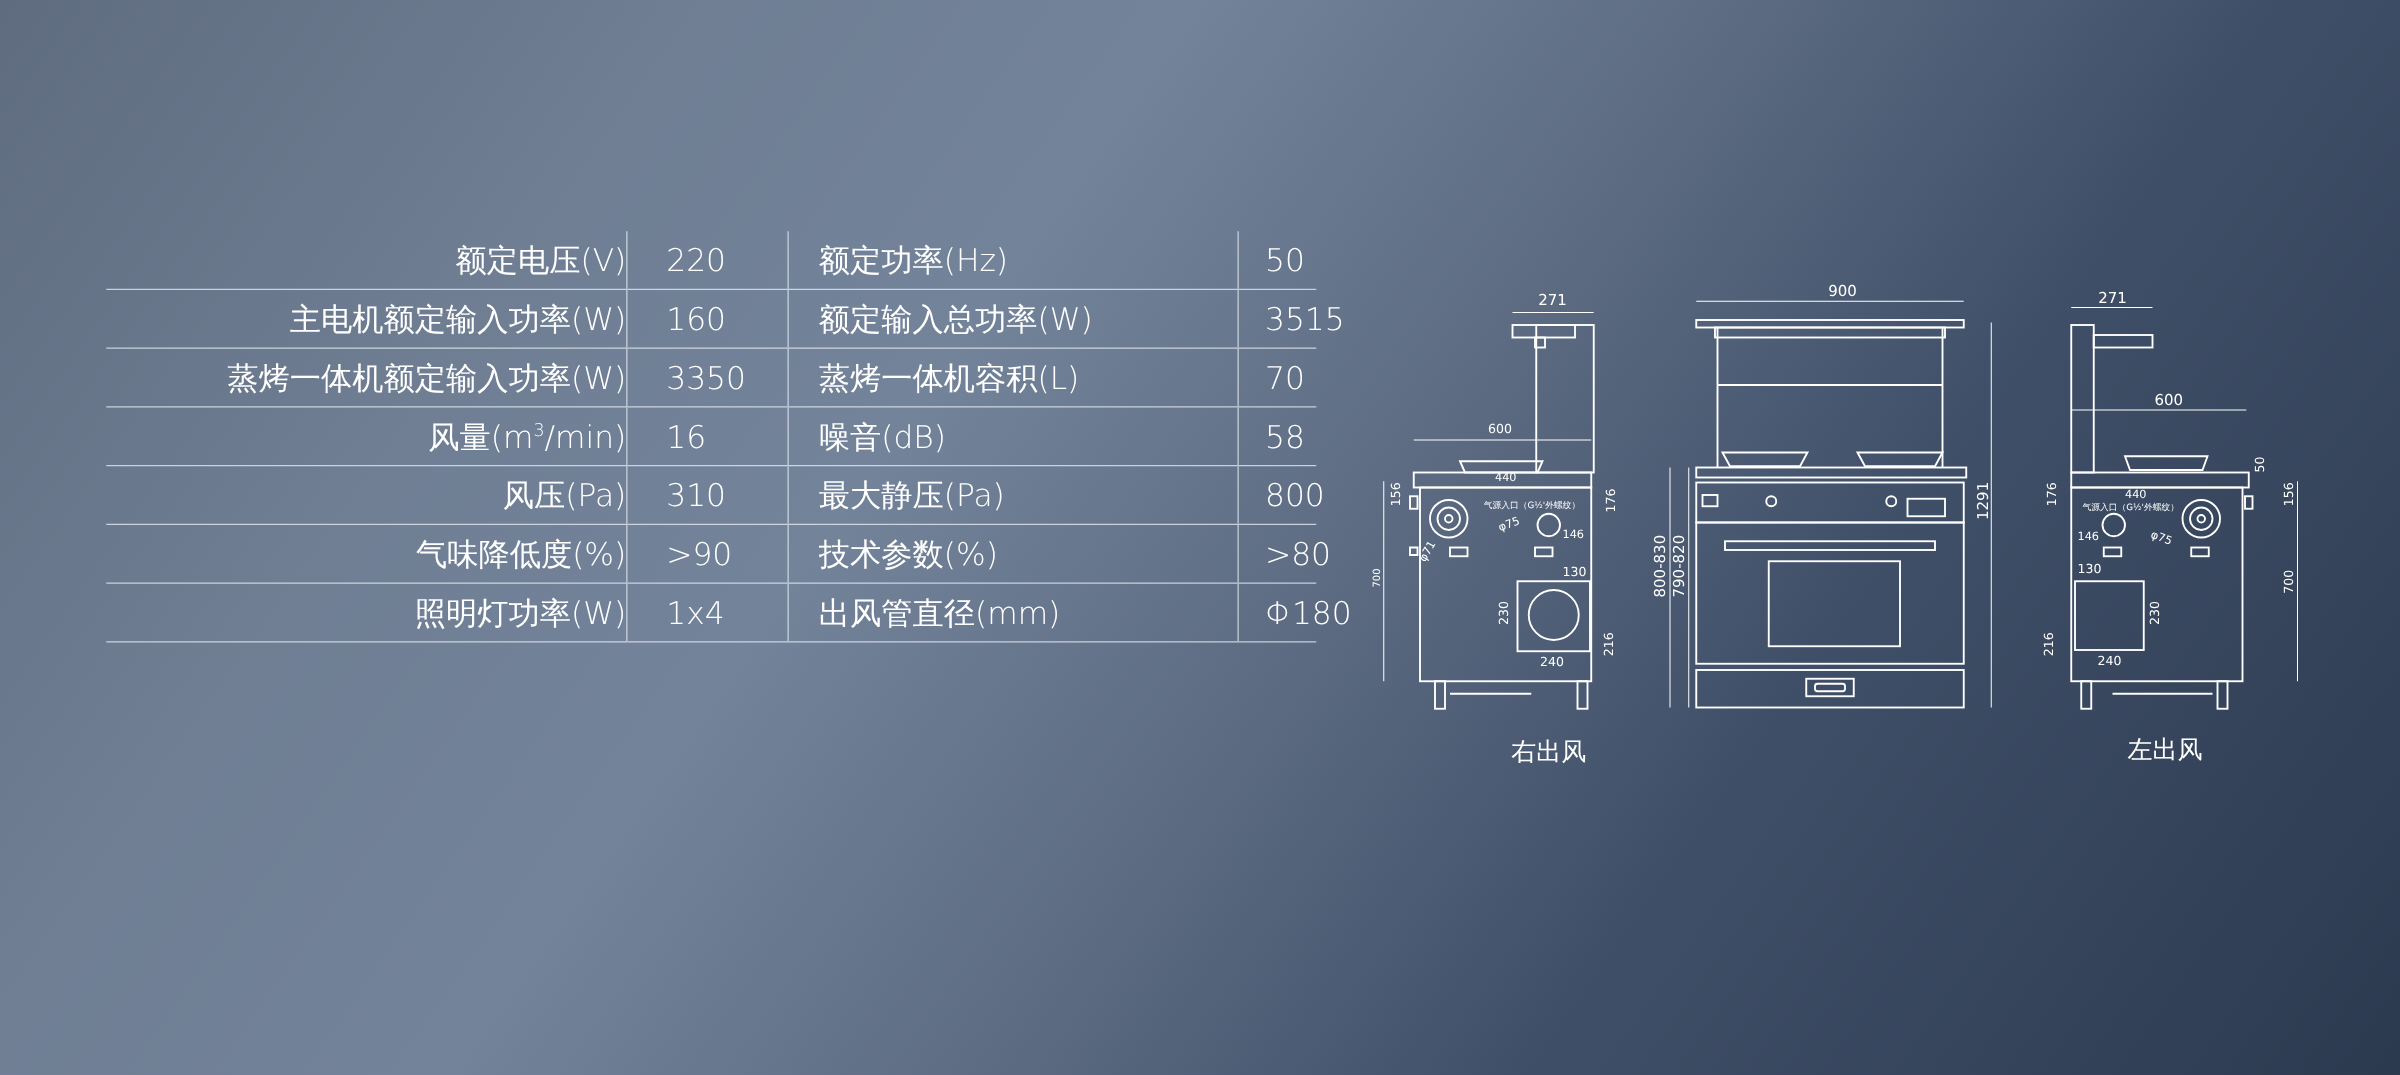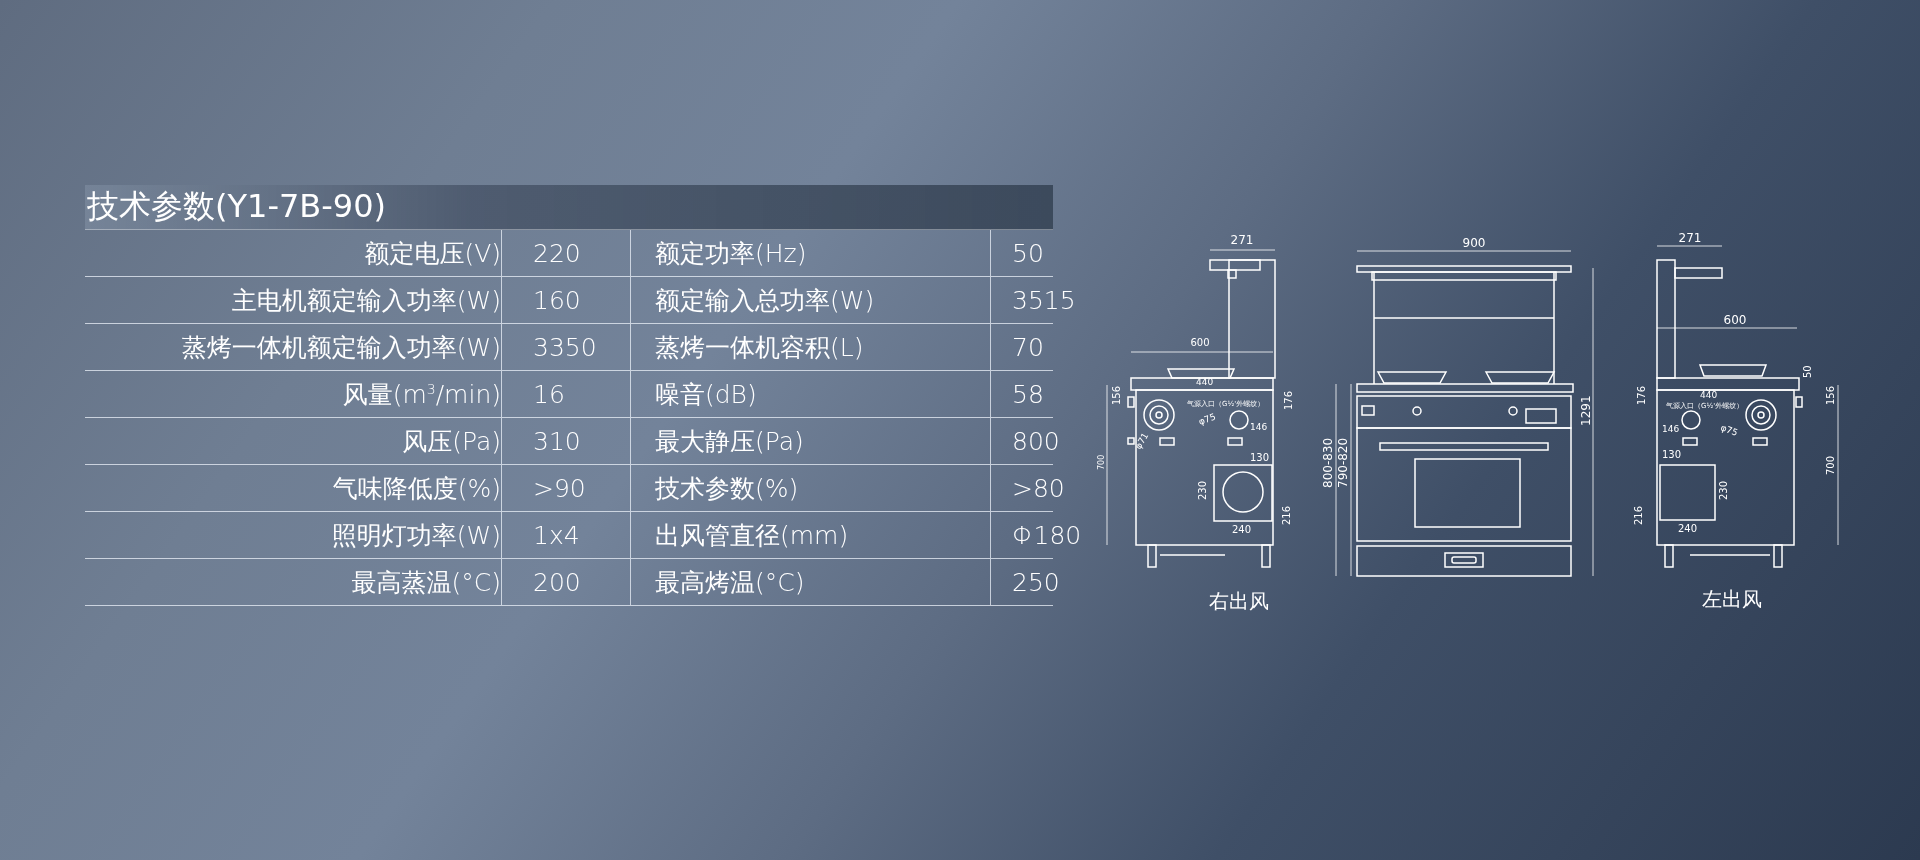--- a/index.html
+++ b/index.html
@@ -28,21 +28,20 @@
   sup { font-size:14px; }
   .drawing { position:absolute; }
   .drawing svg { display:block; overflow:visible; }
   .caption { position:absolute; font-size:20px; color:#fff; }
   .dim { font-family:"DejaVu Sans", sans-serif; fill:#fff; }
 </style>
 </head>
 <body>
 
 <div class="spec-panel">
-  <div class="spec-header">技术参数(Y1-7B-90)</div>
   <table class="spec-table">
     <tbody>
       <tr>
         <td class="c1">额定电压(V)</td>
         <td class="c2">220</td>
         <td class="c3">额定功率(Hz)</td>
         <td class="c4">50</td>
       </tr>
       <tr>
         <td class="c1">主电机额定输入功率(W)</td>
@@ -72,26 +71,20 @@
         <td class="c1">气味降低度(%)</td>
         <td class="c2">&gt;90</td>
         <td class="c3">技术参数(%)</td>
         <td class="c4">&gt;80</td>
       </tr>
       <tr>
         <td class="c1">照明灯功率(W)</td>
         <td class="c2">1x4</td>
         <td class="c3">出风管直径(mm)</td>
         <td class="c4">Φ180</td>
-      </tr>
-      <tr>
-        <td class="c1">最高蒸温(°C)</td>
-        <td class="c2">200</td>
-        <td class="c3">最高烤温(°C)</td>
-        <td class="c4">250</td>
       </tr>
     </tbody>
   </table>
 </div>
 
 <div class="drawing" style="left:1095px; top:230px;">
   <svg width="220" height="350" viewBox="1095 230 220 350" stroke="#fff" fill="none" stroke-width="1.5">
 
     <line x1="1210" y1="250" x2="1275" y2="250" stroke-width="0.8"></line>
     <text class="dim" x="1242" y="244" font-size="12" text-anchor="middle" stroke="none">271</text>
@@ -134,21 +127,21 @@
     <text class="dim" x="1120" y="405" font-size="10" stroke="none" transform="rotate(-90 1120 405)">156</text>
     <text class="dim" x="1292" y="410" font-size="10" stroke="none" transform="rotate(-90 1292 410)">176</text>
 
     <rect x="1148" y="545" width="8" height="22"></rect>
     <rect x="1262" y="545" width="8" height="22"></rect>
     <line x1="1160" y1="555" x2="1225" y2="555"></line>
   </svg>
 </div>
 <div class="caption" style="left:1209px; top:588px;">右出风</div>
 
-<div class="drawing" style="left:1315px; top:236px;">
+<div class="drawing" style="left:1315px; top:226px;">
   <svg width="280" height="345" viewBox="1315 230 280 345" stroke="#fff" fill="none" stroke-width="1.5">
     <line x1="1357" y1="245" x2="1571" y2="245" stroke-width="0.8"></line>
     <text class="dim" x="1474" y="241" font-size="12" text-anchor="middle" stroke="none">900</text>
 
     <rect x="1357" y="260" width="214" height="6"></rect>
     <rect x="1372" y="266" width="184" height="8"></rect>
     <line x1="1374" y1="266" x2="1374" y2="378"></line>
     <line x1="1554" y1="266" x2="1554" y2="378"></line>
     <line x1="1374" y1="312" x2="1554" y2="312"></line>
 

